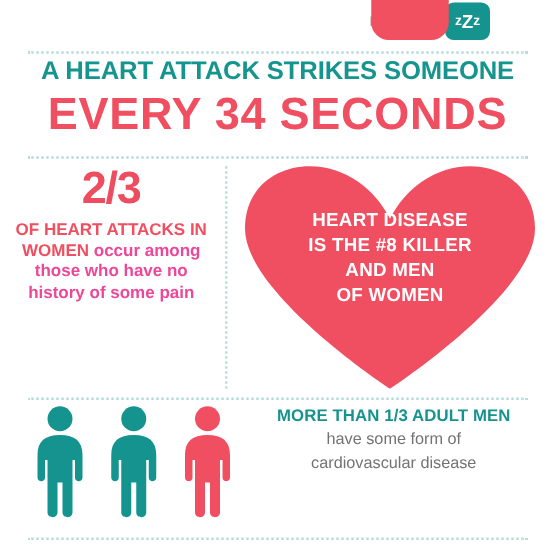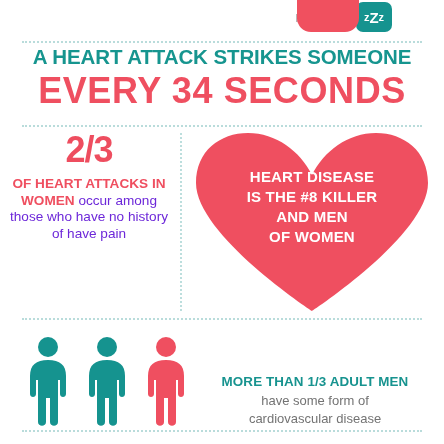--- a/index.html
+++ b/index.html
@@ -137,22 +137,22 @@
     margin-top: 8px;
     font-size: 13.6px;
     line-height: 1.22;
     padding: 0 8px;
   }
   .stat-body .em {
     font-weight: bold;
     color: #ef4f60;
   }
   .stat-body .reg {
-    font-weight: normal;
-    color: #6d28d9;
+    font-weight: bold;
+    color: #ec4899;
   }
 
   
   .heart-wrap {
     position: absolute;
     left: 190px;
     top: 131px;
     width: 244px;
     height: 180px;
   }
@@ -174,21 +174,21 @@
   }
 
   
   .bottom-row {
     position: absolute;
     left: 0;
     top: 324px;
     width: 440px;
     height: 104px;
     display: flex;
-    align-items: flex-end;
+    align-items: flex-start;
   }
   .people {
     width: 196px;
     display: flex;
     justify-content: center;
     align-items: flex-end;
     gap: 11px;
     padding-left: 18px;
   }
   .bottom-text {
@@ -241,21 +241,21 @@
   </div>
 
   <div class="stat-left">
     <div class="stat-fraction">2/3</div>
     <div class="stat-body">
       <span class="em">OF HEART ATTACKS</span>
       <span class="em">IN WOMEN</span>
       <span class="reg">occur</span>
       <span class="reg">among those who</span>
       <span class="reg">have no history</span>
-      <span class="reg">of have pain</span>
+      <span class="reg">of some pain</span>
     </div>
   </div>
 
   <div class="heart-wrap">
     <svg class="heart-shape" viewBox="0 0 244 180" preserveAspectRatio="none">
       <path d="M122 180
                C 122 180, 6 104, 6 52
                C 6 20, 30 2, 58 2
                C 86 2, 110 20, 122 44
                C 134 20, 158 2, 186 2

